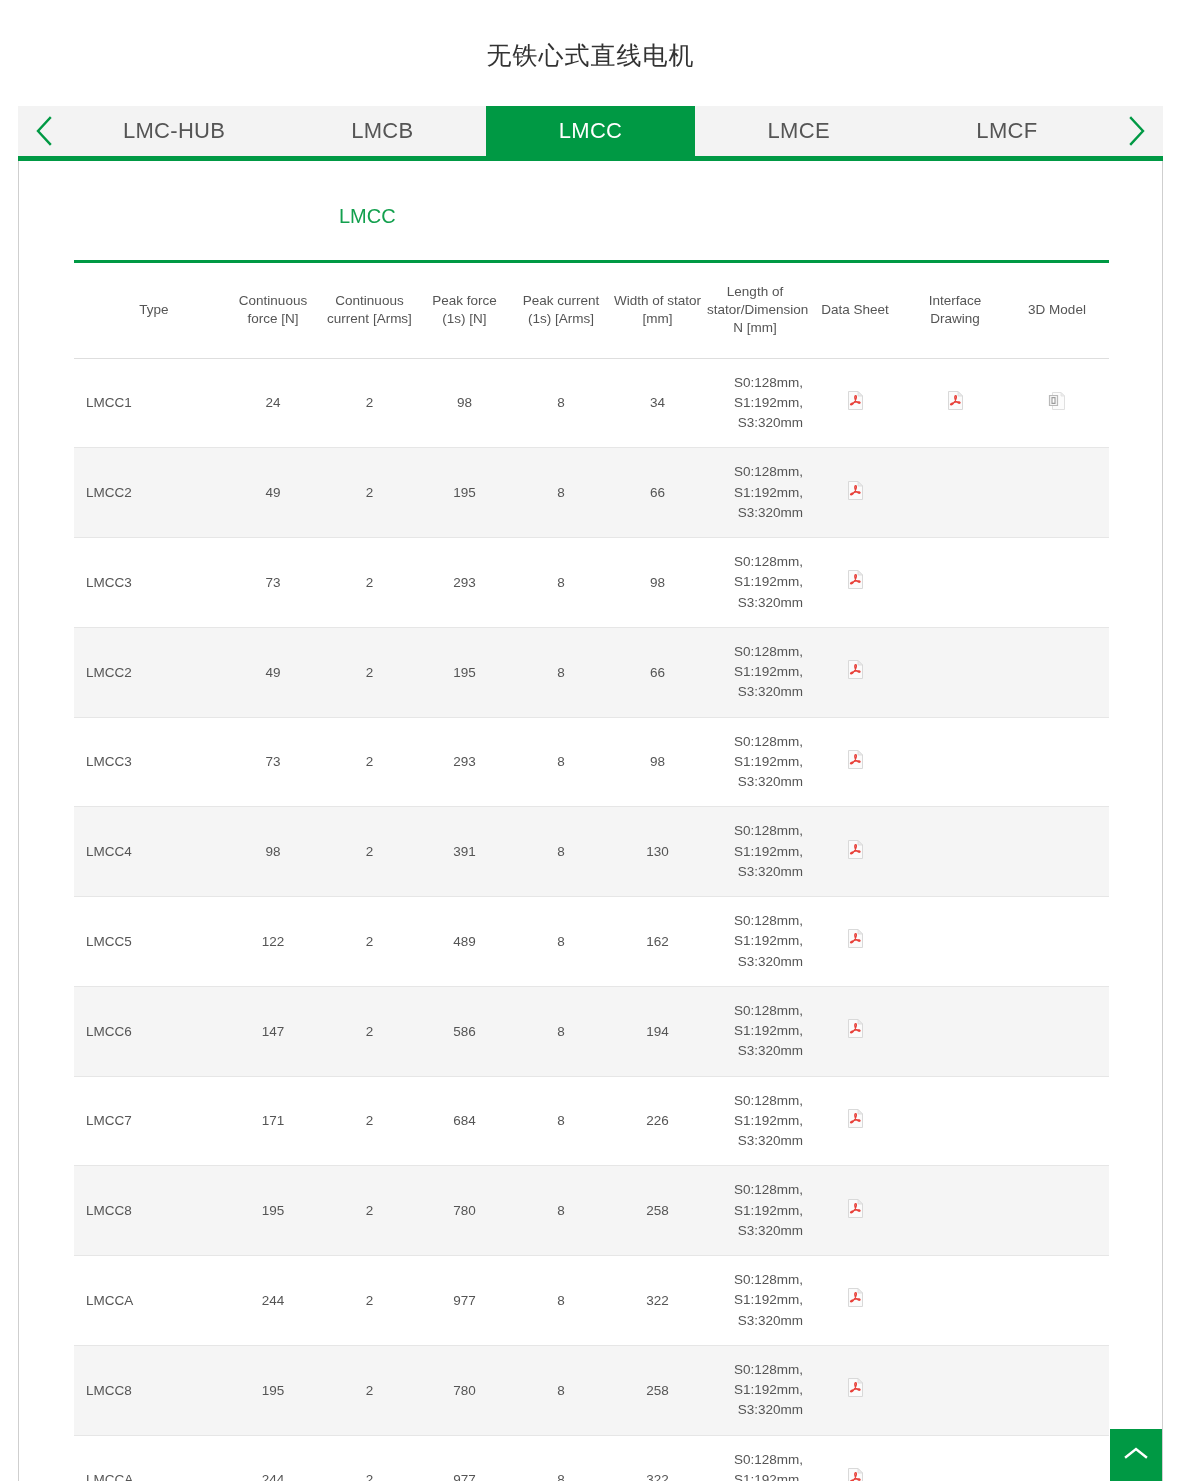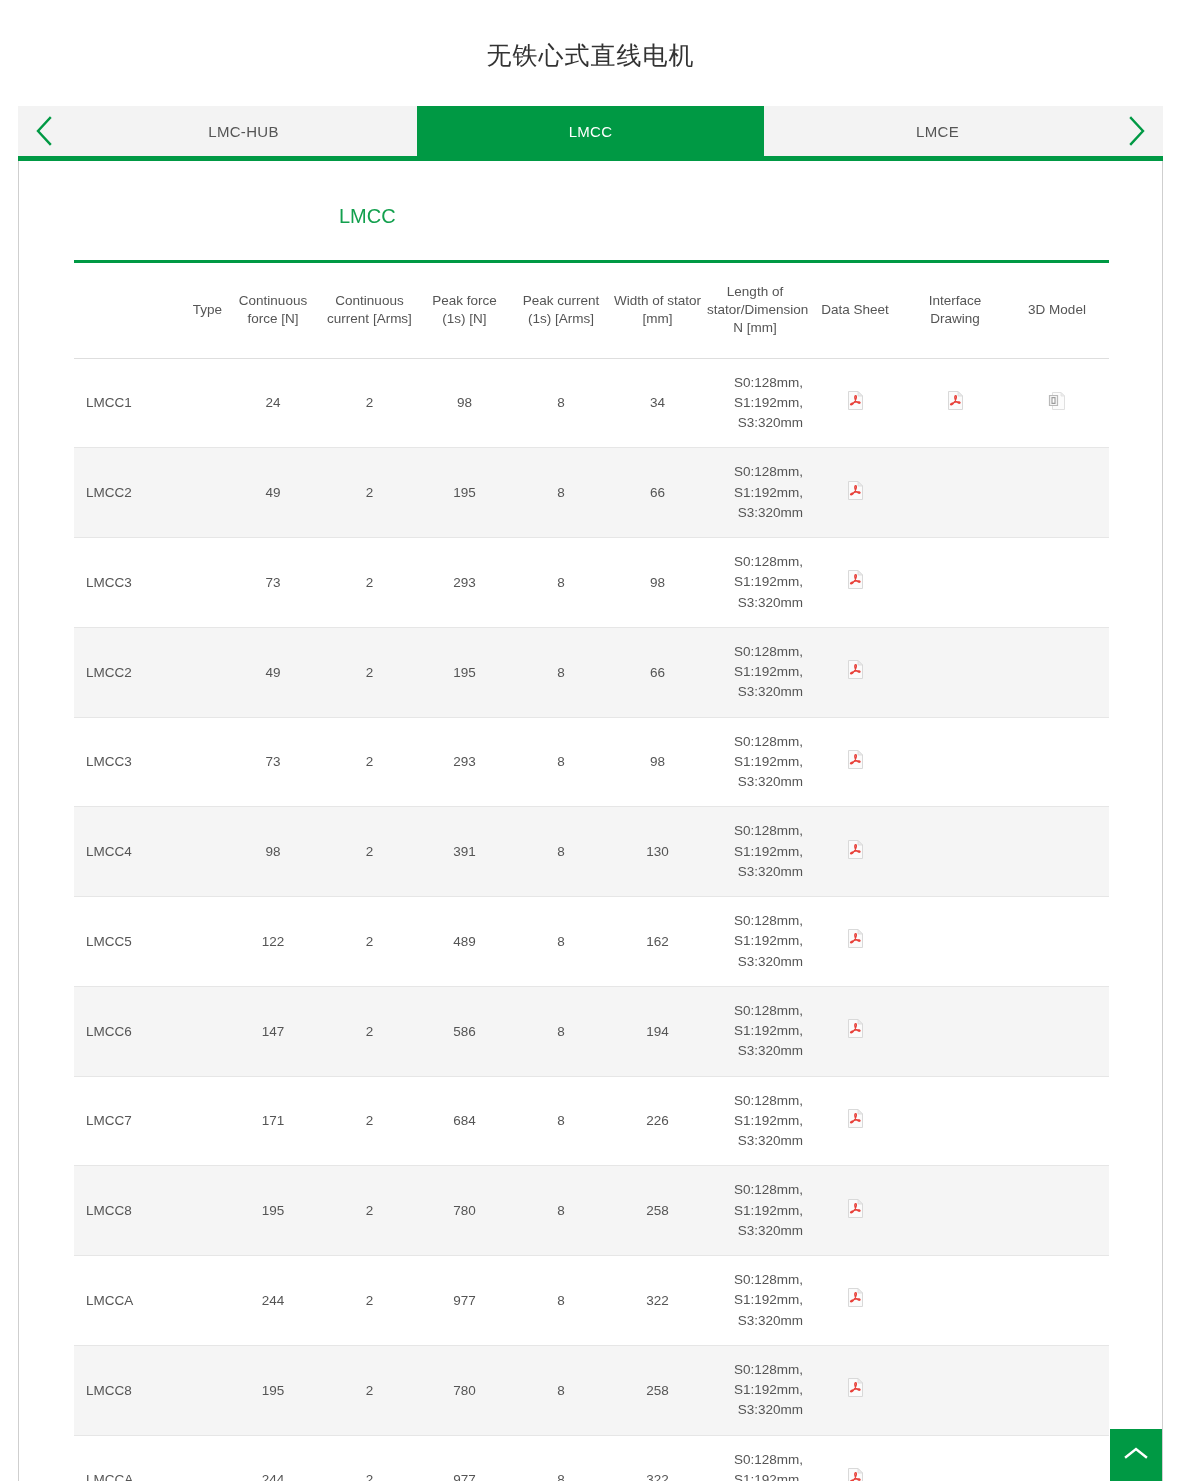--- a/index.html
+++ b/index.html
@@ -41,21 +41,21 @@
     cursor: pointer;
     flex: 0 0 auto;
   }
   .tab-arrow svg { display: block; }
   .tabs-wrap { flex: 1 1 auto; display: flex; align-items: stretch; }
   .tab {
     flex: 1 1 0;
     display: flex;
     align-items: center;
     justify-content: center;
-    font-size: 15px;
+    font-size: 22px;
     color: #555;
     cursor: pointer;
     user-select: none;
     letter-spacing: .3px;
   }
   .tab.active {
     background: #009944;
     color: #ffffff;
   }
   .tab-underline {
@@ -95,21 +95,21 @@
     font-weight: 400;
     font-size: 13.5px;
     color: #555;
     padding: 20px 2px;
     vertical-align: middle;
     text-align: center;
     line-height: 1.35;
     border-bottom: 1px solid #dedede;
     white-space: normal;
   }
-  table.spec th.col-type { text-align: right; padding-left: 12px; }
+  table.spec th.col-type { text-align: center; padding-left: 12px; }
   table.spec td {
     font-size: 13.5px;
     color: #555;
     text-align: center;
     vertical-align: middle;
     padding: 14px 2px;
     border-bottom: 1px solid #e6e6e6;
     line-height: 1.45;
   }
   table.spec td.col-type { text-align: left; padding-left: 12px; }
@@ -155,22 +155,24 @@
   <div class="tabbar">
     <div class="tab-arrow">
       <span>
         <svg width="22" height="32" viewBox="0 0 22 32" fill="none">
           <path d="M17 3 L5 16 L17 29" stroke="#009944" stroke-width="2.4" fill="none" stroke-linecap="square"></path>
         </svg>
       </span>
     </div>
     <div class="tabs-wrap">
       <div class="tab">LMC-HUB</div>
+      <div class="tab">LMCB</div>
       <div class="tab active">LMCC</div>
       <div class="tab">LMCE</div>
+      <div class="tab">LMCF</div>
     </div>
     <div class="tab-arrow">
       <span>
         <svg width="22" height="32" viewBox="0 0 22 32" fill="none">
           <path d="M5 3 L17 16 L5 29" stroke="#009944" stroke-width="2.4" fill="none" stroke-linecap="square"></path>
         </svg>
       </span>
     </div>
   </div>
   <div class="tab-underline"></div>

